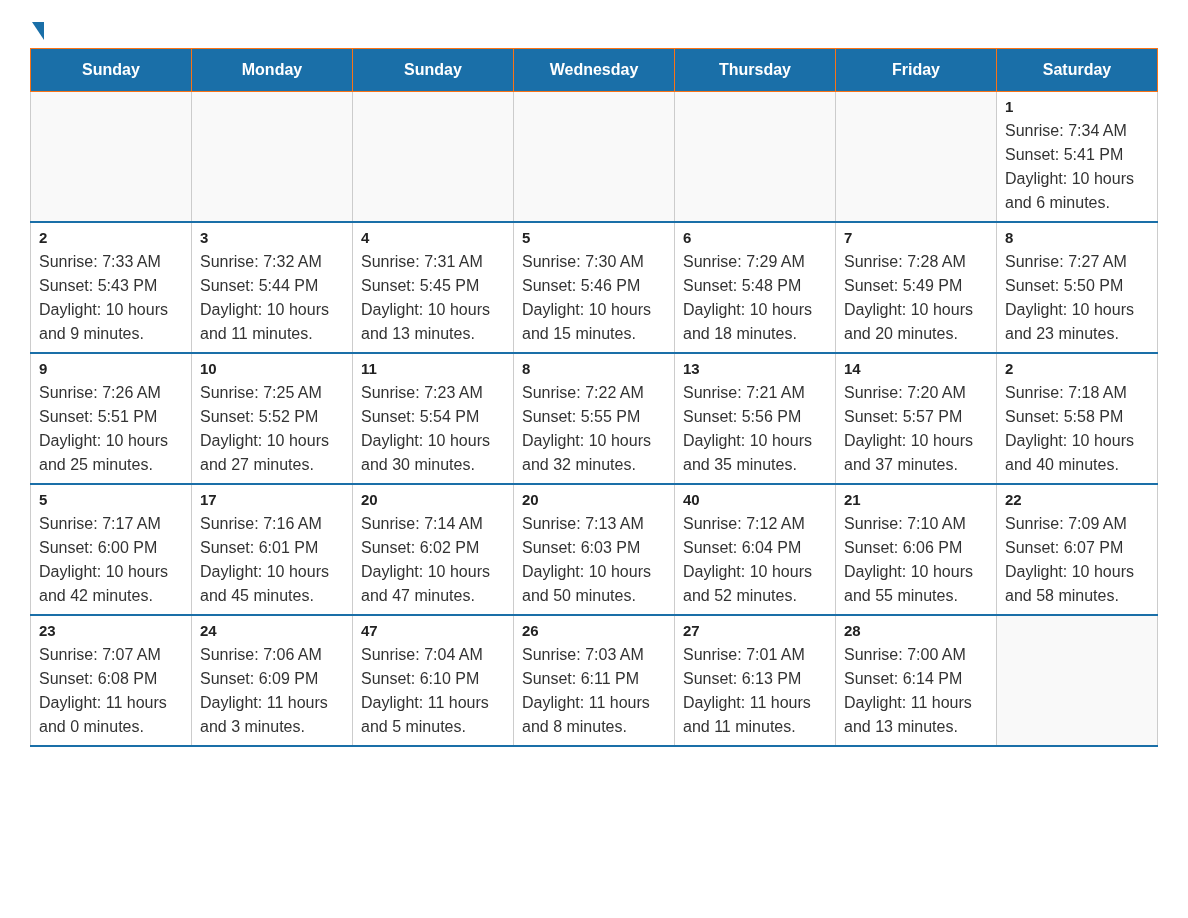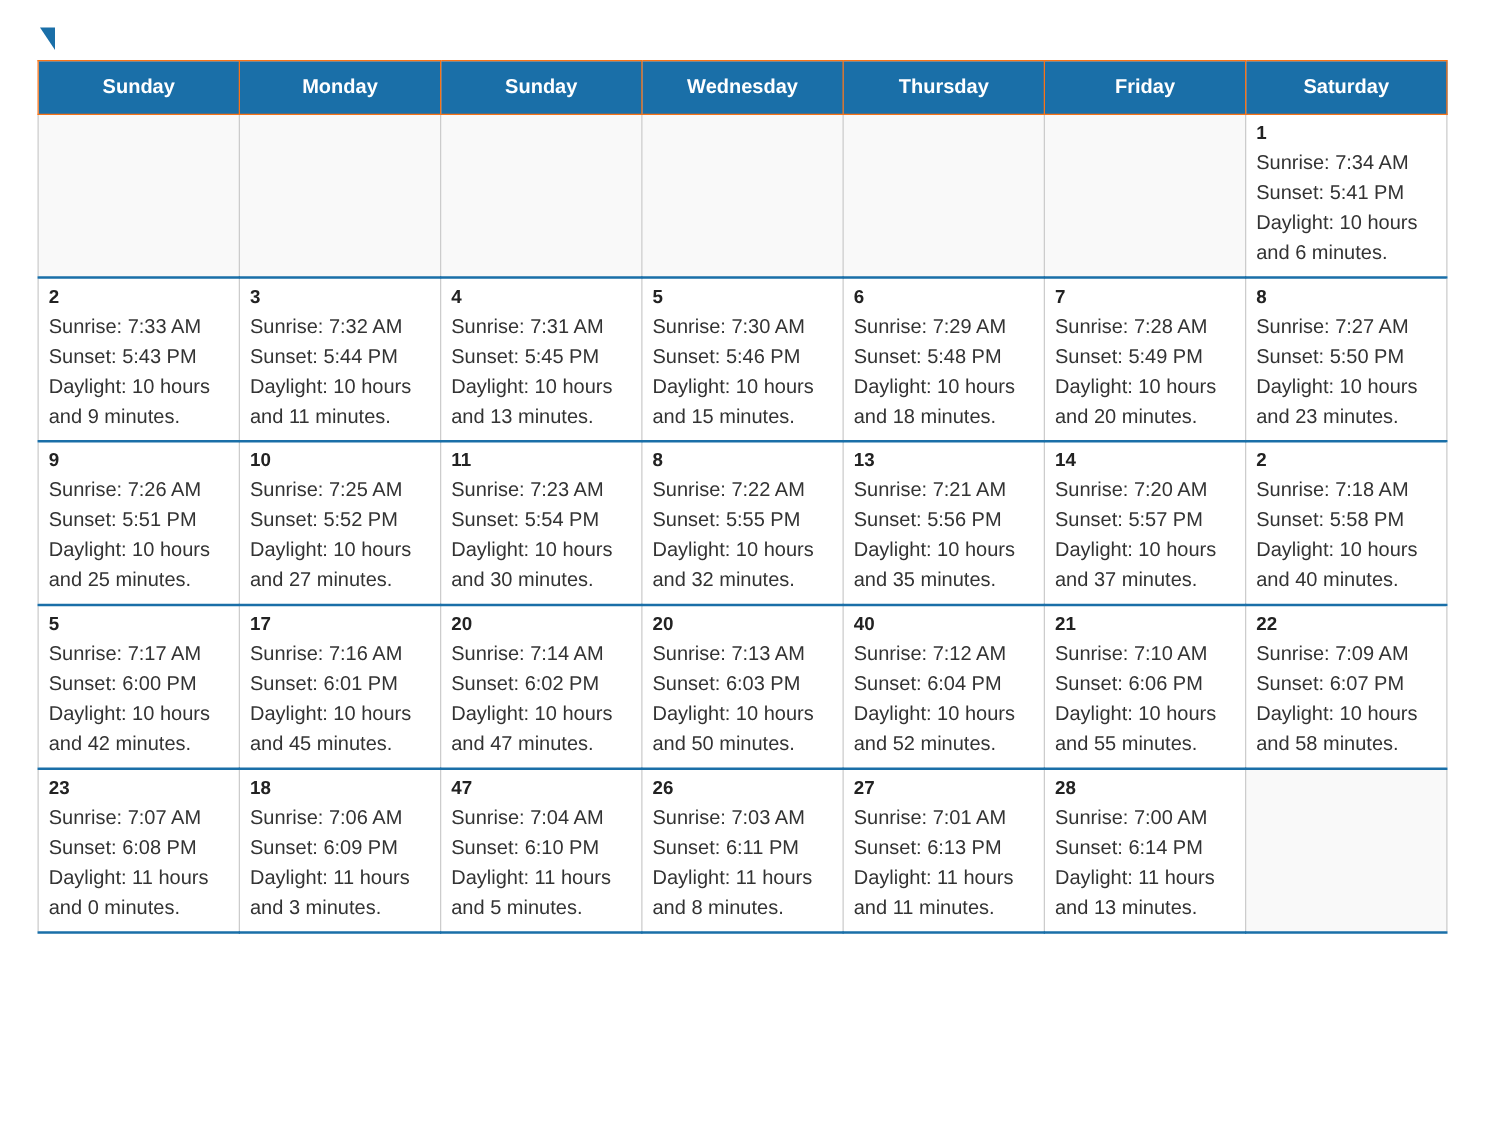--- a/index.html
+++ b/index.html
@@ -244,21 +244,21 @@
           <div class="day-num">22</div>
           <div class="day-info">Sunrise: 7:09 AM<br>Sunset: 6:07 PM<br>Daylight: 10 hours<br>and 58 minutes.</div>
         </td>
       </tr>
       <tr>
         <td>
           <div class="day-num">23</div>
           <div class="day-info">Sunrise: 7:07 AM<br>Sunset: 6:08 PM<br>Daylight: 11 hours<br>and 0 minutes.</div>
         </td>
         <td>
-          <div class="day-num">18</div>
+          <div class="day-num">24</div>
           <div class="day-info">Sunrise: 7:06 AM<br>Sunset: 6:09 PM<br>Daylight: 11 hours<br>and 3 minutes.</div>
         </td>
         <td>
           <div class="day-num">47</div>
           <div class="day-info">Sunrise: 7:04 AM<br>Sunset: 6:10 PM<br>Daylight: 11 hours<br>and 5 minutes.</div>
         </td>
         <td>
           <div class="day-num">26</div>
           <div class="day-info">Sunrise: 7:03 AM<br>Sunset: 6:11 PM<br>Daylight: 11 hours<br>and 8 minutes.</div>
         </td>

